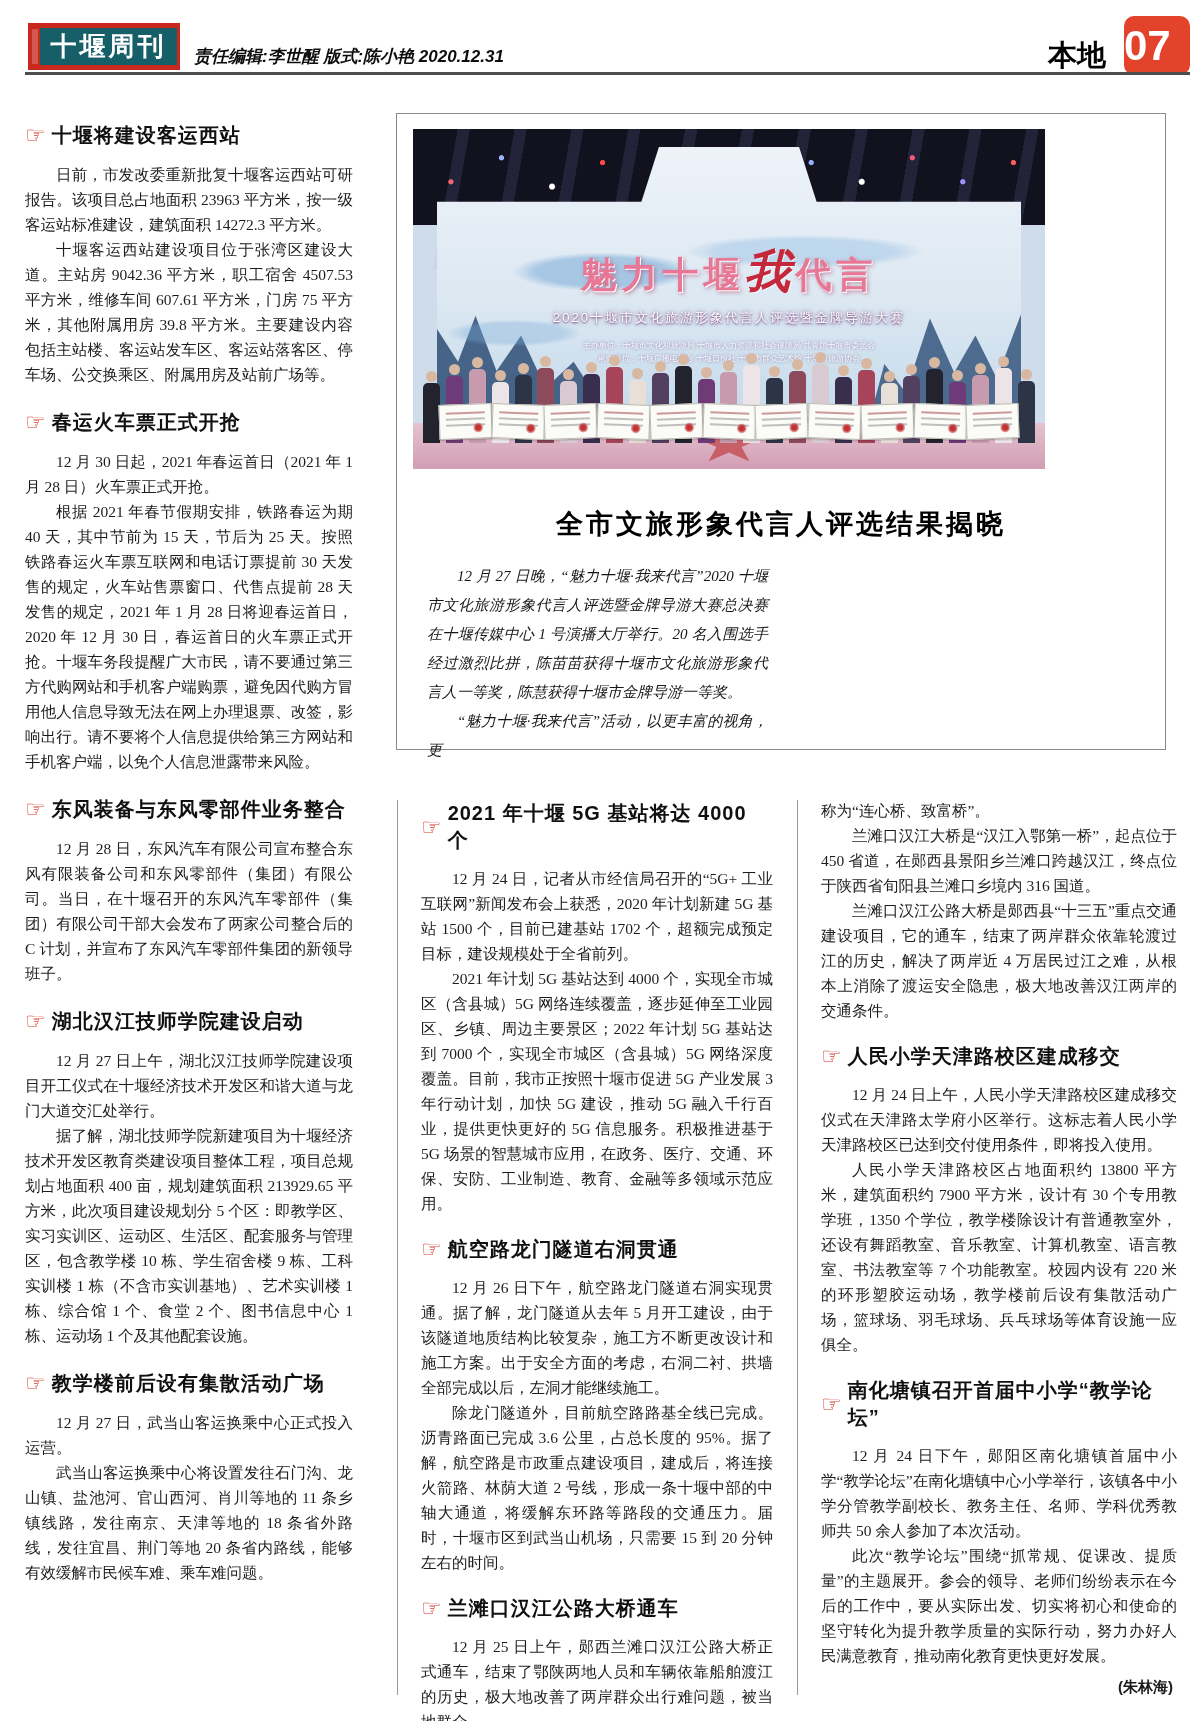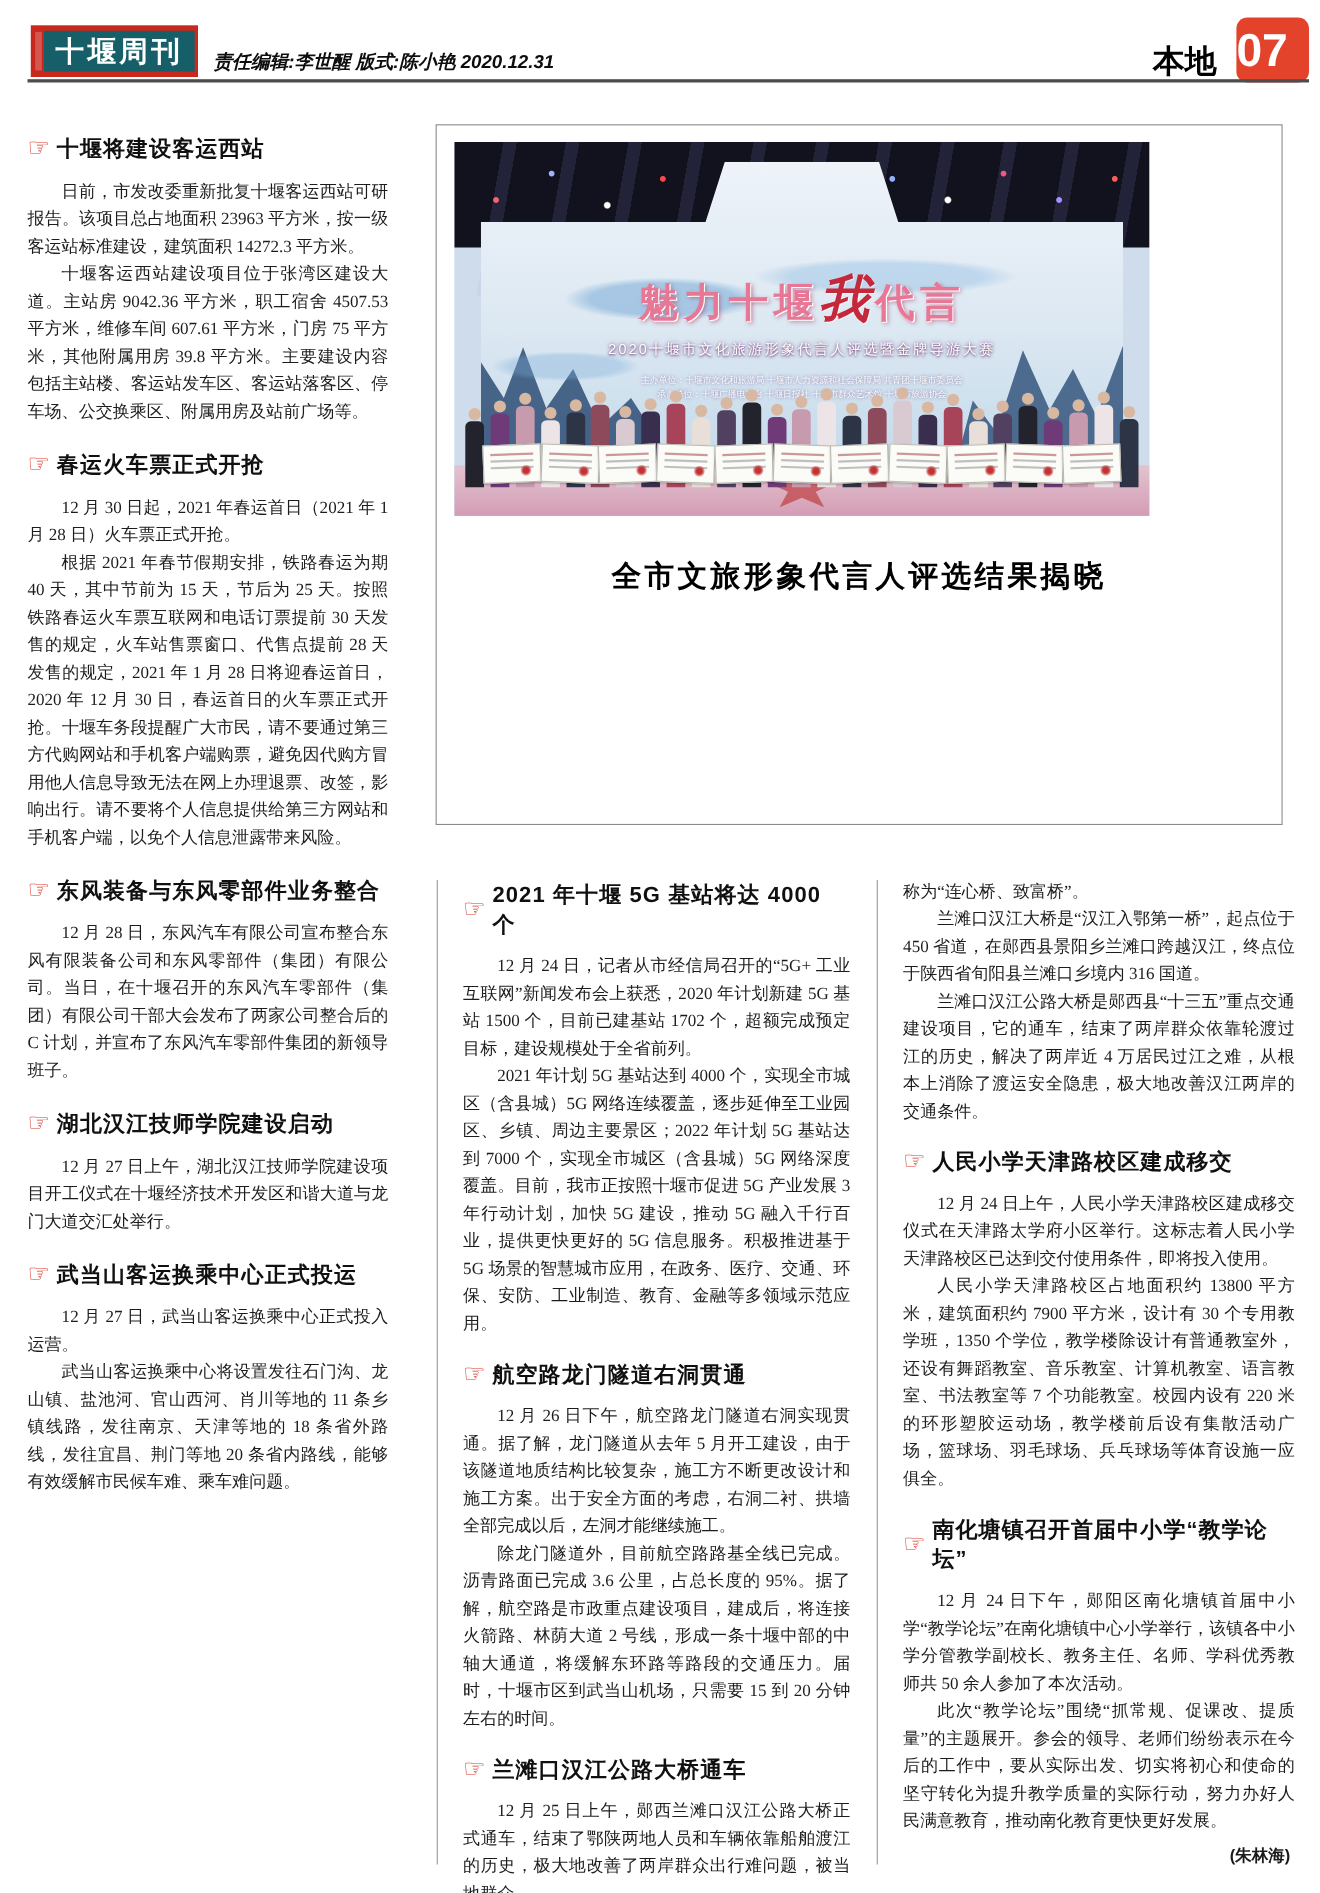--- a/index.html
+++ b/index.html
@@ -226,20 +226,24 @@
         <div class="check" style="transform: rotate(2deg);"></div>
         <div class="check" style="transform: rotate(-2deg);"></div>
         <div class="check" style="transform: rotate(2deg);"></div>
         <div class="check" style="transform: rotate(-2deg);"></div>
         <div class="check" style="transform: rotate(2deg);"></div>
         <div class="check" style="transform: rotate(-2deg);"></div>
       </div>
   </div>
   <div class="feature-headline">全市文旅形象代言人评选结果揭晓</div>
   <div class="feature-cols">
+    <div class="fcol">
+      <p class="kai">12 月 27 日晚，“魅力十堰·我来代言”2020 十堰市文化旅游形象代言人评选暨金牌导游大赛总决赛在十堰传媒中心 1 号演播大厅举行。20 名入围选手经过激烈比拼，陈苗苗获得十堰市文化旅游形象代言人一等奖，陈慧获得十堰市金牌导游一等奖。</p>
+      <p class="kai">“魅力十堰·我来代言”活动，以更丰富的视角，更</p>
+    </div>
   </div>
 </div>
 
 <div class="left-col">
   <div class="article">
     <h3>
         <span class="finger">☞</span>
         <span>十堰将建设客运西站</span>
       </h3>
     <p class="para">日前，市发改委重新批复十堰客运西站可研报告。该项目总占地面积 23963 平方米，按一级客运站标准建设，建筑面积 14272.3 平方米。</p>
@@ -259,25 +263,26 @@
         <span>东风装备与东风零部件业务整合</span>
       </h3>
     <p class="para">12 月 28 日，东风汽车有限公司宣布整合东风有限装备公司和东风零部件（集团）有限公司。当日，在十堰召开的东风汽车零部件（集团）有限公司干部大会发布了两家公司整合后的 C 计划，并宣布了东风汽车零部件集团的新领导班子。</p>
   </div>
   <div class="article">
     <h3>
         <span class="finger">☞</span>
         <span>湖北汉江技师学院建设启动</span>
       </h3>
     <p class="para">12 月 27 日上午，湖北汉江技师学院建设项目开工仪式在十堰经济技术开发区和谐大道与龙门大道交汇处举行。</p>
-  </div>
-  <div class="article">
-    <h3>
-        <span class="finger">☞</span>
-        <span>武当山客运换乘中心正式投运</span>
+    <p class="para">据了解，湖北技师学院新建项目为十堰经济技术开发区教育类建设项目整体工程，项目总规划占地面积 400 亩，规划建筑面积 213929.65 平方米，此次项目建设规划分 5 个区：即教学区、实习实训区、运动区、生活区、配套服务与管理区，包含教学楼 10 栋、学生宿舍楼 9 栋、工科实训楼 1 栋（不含市实训基地）、艺术实训楼 1 栋、综合馆 1 个、食堂 2 个、图书信息中心 1 栋、运动场 1 个及其他配套设施。</p>
+  </div>
+  <div class="article">
+    <h3>
+        <span class="finger">☞</span>
+        <span>教学楼前后设有集散活动广场</span>
       </h3>
     <p class="para">12 月 27 日，武当山客运换乘中心正式投入运营。</p>
     <p class="para">武当山客运换乘中心将设置发往石门沟、龙山镇、盐池河、官山西河、肖川等地的 11 条乡镇线路，发往南京、天津等地的 18 条省外路线，发往宜昌、荆门等地 20 条省内路线，能够有效缓解市民候车难、乘车难问题。</p>
   </div>
 </div>
 
 <div class="vdiv vdiv1"></div>
 <div class="vdiv vdiv2"></div>
 
 <div class="mid-col">

